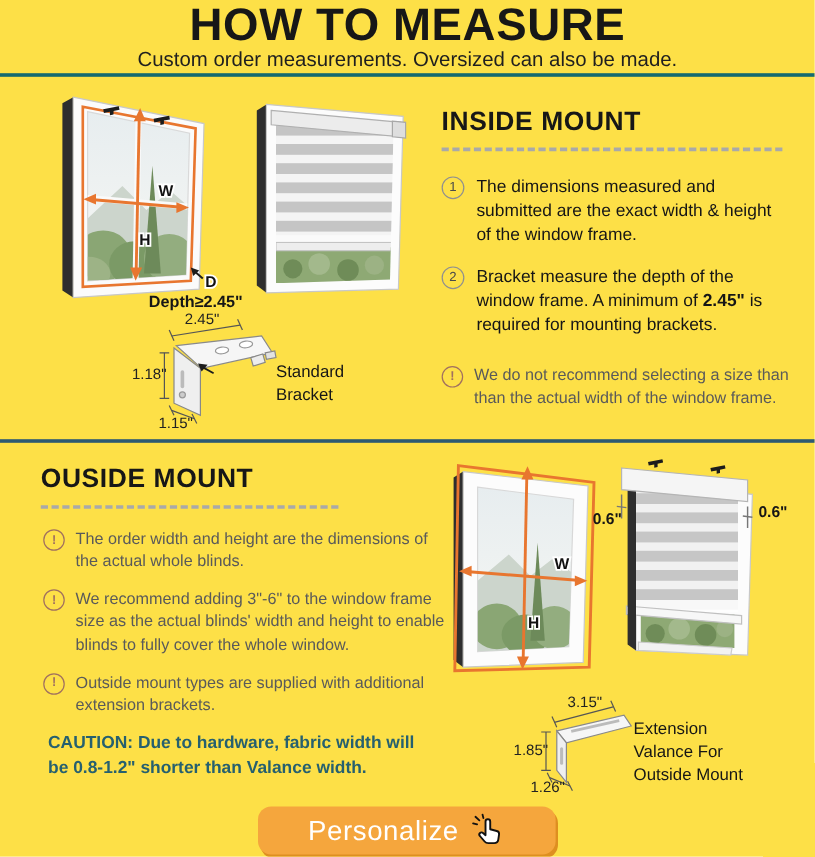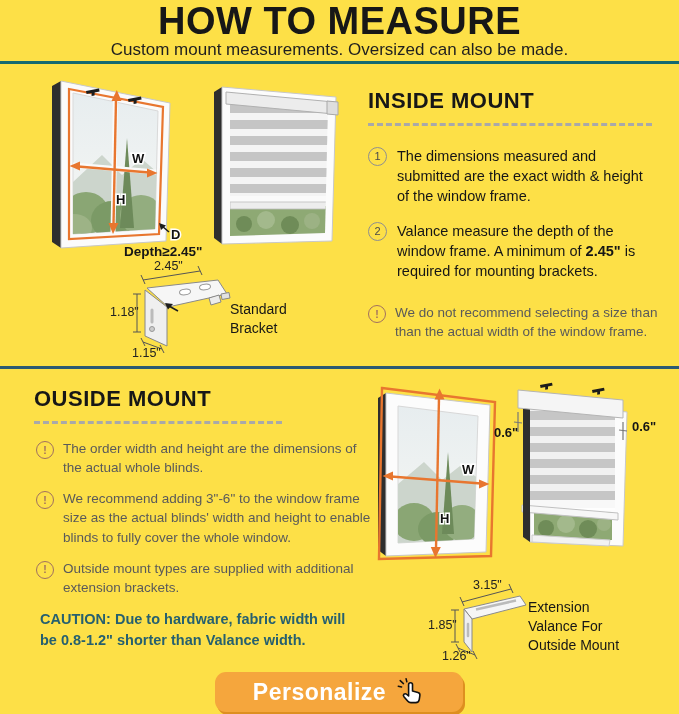--- a/index.html
+++ b/index.html
@@ -28,29 +28,29 @@
   .intro{margin:13px 0 0 6px;font-size:14.5px;line-height:1.4;color:#161616;width:322px;}
   .notes-out{margin:15px 0 0 2px;}
   .notes-out .note{margin-bottom:12px;}
   .caution{margin:6px 0 0 6px;font-size:14.5px;line-height:1.42;color:#26606f;font-weight:600;width:310px;}
   .brk-label{font-size:14px;font-weight:400;line-height:1.35;color:#161616;}
   .dim{font-size:12.5px;fill:#222222;}
   .biglab{font-size:13px;font-weight:700;fill:#111;paint-order:stroke;stroke:#ffffff;stroke-width:3px;}
   .cta{left:215px;top:672px;width:248px;height:40px;background:#f5a63d;border-radius:11px;
        box-shadow:2px 3px 0 0 #de8f20;display:flex;align-items:center;justify-content:center;gap:9px;
        border:none;cursor:pointer;}
-  .cta span{color:#ffffff;font-size:23px;font-weight:700;letter-spacing:.5px;}
+  .cta span{color:#ffffff;font-size:23px;font-weight:400;letter-spacing:.5px;}
 </style>
 </head>
 <body>
 
 <div class="page">
 
   <div class="abs title">HOW TO MEASURE</div>
-  <div class="abs subtitle">Custom mount measurements. Oversized can also be made.</div>
+  <div class="abs subtitle">Custom order measurements. Oversized can also be made.</div>
   <div class="abs rule rule-teal"></div>
 
   <svg class="abs" style="left:28px;top:76px" width="180" height="188" viewBox="0 0 180 188">
     <defs>
       <linearGradient id="sky1" x1="0" y1="0" x2="0" y2="1">
         <stop offset="0" stop-color="#e7edef"></stop>
           <stop offset="1" stop-color="#f6f7f4"></stop>
       </linearGradient>
       <clipPath id="glass1">
           <polygon points="45,17 130,35 127,153 45,158"></polygon>
@@ -127,21 +127,21 @@
   <div class="abs col-inside">
     <h2 class="sec">INSIDE MOUNT</h2>
     <div class="dashes"></div>
     <div class="steps">
       <div class="step">
         <span class="badge">1</span>
         <div><span>The dimensions measured and submitted are the exact width &amp; height of the window frame.</span><b></b><span></span></div>
       </div>
       <div class="step">
         <span class="badge">2</span>
-        <div><span>Valance measure the depth of the window frame. A minimum of </span><b>2.45"</b><span> is required for mounting brackets.</span></div>
+        <div><span>Bracket measure the depth of the window frame. A minimum of </span><b>2.45"</b><span> is required for mounting brackets.</span></div>
       </div>
     </div>
     <div class="note inside-note">
       <span class="badge">!</span>
       <div>We do not recommend selecting a size than than the actual width of the window frame.</div>
     </div>
   </div>
 
   <svg class="abs" style="left:88px;top:258px" width="230" height="105" viewBox="0 0 230 105">
     <g stroke="#555" stroke-width="1">

